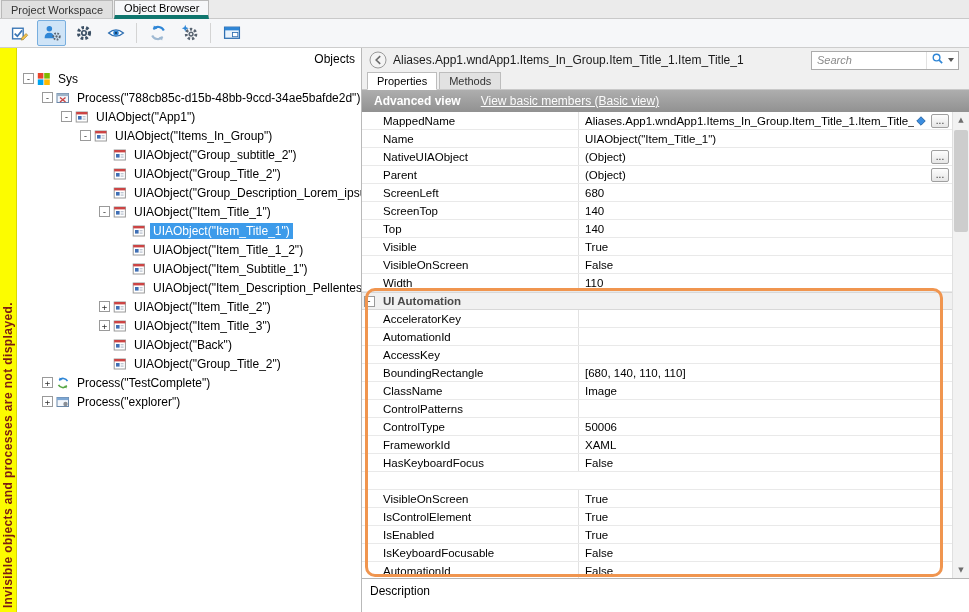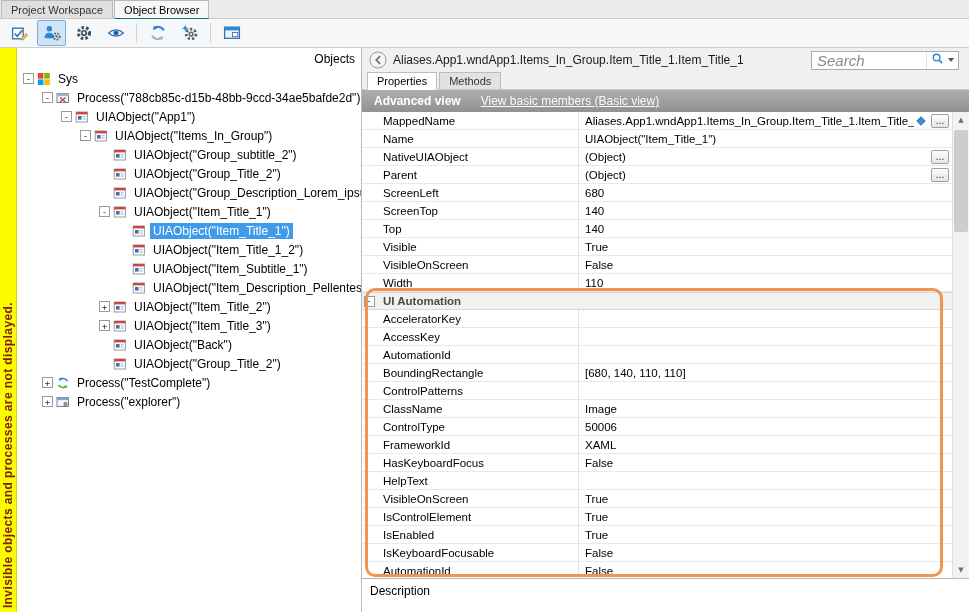--- a/index.html
+++ b/index.html
@@ -2,21 +2,21 @@
 <html style="--selection-blue: #3D9BEA; --annotation-orange: #F0954F; --strip-yellow: #FCFC00; --strip-text: #7C1D12; --accent-blue: #2F86D6;"><head>
 <meta charset="utf-8">
 <style>
   html,body{margin:0;padding:0;}
   body{font-family:"Liberation Sans",sans-serif;background:#d8d8d8;}
   .window{position:relative;width:969px;height:612px;background:#f0f0f0;overflow:hidden;font-size:12px;}
 
   
   .wtabs{height:19px;background:#ebebeb;display:flex;align-items:flex-end;padding-left:1px;border-bottom:1px solid #c9c9c9;box-sizing:border-box;}
   .wtab{height:18px;box-sizing:border-box;display:flex;align-items:center;padding:0 9px;font-size:11px;color:#333;background:#e0e0e0;border:1px solid #b9b9b9;border-bottom:none;margin-right:1px;position:relative;}
-  .wtab.active{background:#f6f7f9;color:#000;z-index:2;height:19px;margin-bottom:-1px;border-bottom:1px solid #0f766e;}
+  .wtab.active{background:#f6f7f9;color:#000;z-index:2;height:19px;margin-bottom:-1px;border-bottom:4px solid #0f766e;}
 
   
   .toolbar{height:29px;background:#f6f7f9;border-bottom:1px solid #cdcdcd;display:flex;align-items:center;padding-left:5px;gap:3px;box-sizing:border-box;}
   .tool{width:27px;height:24px;display:flex;align-items:center;justify-content:center;border:1px solid transparent;border-radius:2px;}
   .tool.active{background:#cfe4f7;border-color:#78aede;}
   .tool svg{width:18px;height:18px;}
   .tsep{width:1px;height:20px;background:#d4d4d4;margin:0 3px;}
 
   
   .main{display:flex;height:564px;}
@@ -34,21 +34,21 @@
   .ticon svg{width:14px;height:14px;}
   .tlabel{padding:1px 3px;color:#000;}
   .trow.selected .tlabel{background:var(--selection-blue,#3d9bea);color:#fff;}
 
   
   .right-panel{flex:1;background:#f0f0f0;display:flex;flex-direction:column;min-width:0;}
   .rp-header{height:24px;display:flex;align-items:center;padding:0 8px 0 7px;gap:6px;flex:none;}
   .back-btn{width:18px;height:18px;flex:none;display:inline-flex;}
   .breadcrumb{flex:1;color:#1a1a1a;font-size:12px;white-space:nowrap;overflow:hidden;}
   .searchbox{width:148px;height:19px;box-sizing:border-box;border:1px solid #ababab;background:#fff;display:flex;align-items:center;flex:none;margin-right:2px;}
-  .search-ph{flex:1;font-style:italic;color:#8a8a8a;font-size:15px;padding-left:5px;overflow:hidden;white-space:nowrap;}
+  .search-ph{flex:1;font-style:italic;color:#8a8a8a;font-size:11px;padding-left:5px;overflow:hidden;white-space:nowrap;}
   .search-icons{display:flex;align-items:center;height:100%;padding:0 4px;gap:4px;border-left:1px solid #e2e2e2;}
   .search-icons svg{width:13px;height:13px;}
   .caret-down{width:0;height:0;border-left:3.5px solid transparent;border-right:3.5px solid transparent;border-top:4px solid #555;}
 
   .rp-tabs{height:18px;display:flex;padding-left:5px;border-bottom:1px solid #c9c9c9;box-sizing:border-box;background:#f0f0f0;flex:none;}
   .ptab{height:17px;box-sizing:border-box;padding:0 9px;display:flex;align-items:center;font-size:11px;color:#333;background:#e2e2e2;border:1px solid #bdbdbd;border-bottom:none;margin-right:2px;position:relative;}
   .ptab.active{background:#fff;color:#000;z-index:2;height:18px;margin-bottom:-1px;border-bottom:1px solid #fff;}
 
   .advanced-bar{height:22px;background:linear-gradient(#aeaeae,#919191);display:flex;align-items:center;padding-left:12px;gap:20px;flex:none;text-align:right;}
   .adv-title{color:#fff;font-weight:bold;font-size:12px;}
@@ -495,61 +495,60 @@
               </span>
               <span class="gname">UI Automation</span>
             </div>
             <div class="grow">
               <span class="ggutter"></span>
               <span class="gname">AcceleratorKey</span>
               <span class="gvalue"></span>
             </div>
             <div class="grow">
               <span class="ggutter"></span>
+              <span class="gname">AutomationId</span>
+              <span class="gvalue"></span>
+            </div>
+            <div class="grow">
+              <span class="ggutter"></span>
               <span class="gname">AccessKey</span>
               <span class="gvalue"></span>
             </div>
             <div class="grow">
               <span class="ggutter"></span>
-              <span class="gname">AutomationId</span>
-              <span class="gvalue"></span>
-            </div>
-            <div class="grow">
-              <span class="ggutter"></span>
               <span class="gname">BoundingRectangle</span>
               <span class="gvalue">[680, 140, 110, 110]</span>
             </div>
             <div class="grow">
               <span class="ggutter"></span>
+              <span class="gname">ClassName</span>
+              <span class="gvalue">Image</span>
+            </div>
+            <div class="grow">
+              <span class="ggutter"></span>
               <span class="gname">ControlPatterns</span>
               <span class="gvalue"></span>
             </div>
             <div class="grow">
               <span class="ggutter"></span>
-              <span class="gname">ClassName</span>
-              <span class="gvalue">Image</span>
-            </div>
-            <div class="grow">
-              <span class="ggutter"></span>
               <span class="gname">ControlType</span>
               <span class="gvalue">50006</span>
             </div>
             <div class="grow">
               <span class="ggutter"></span>
               <span class="gname">FrameworkId</span>
               <span class="gvalue">XAML</span>
             </div>
             <div class="grow">
               <span class="ggutter"></span>
               <span class="gname">HasKeyboardFocus</span>
               <span class="gvalue">False</span>
             </div>
             <div class="grow">
               <span class="ggutter"></span>
-              <span class="gname">HelpText</span>
               <span class="gvalue"></span>
             </div>
             <div class="grow">
               <span class="ggutter"></span>
               <span class="gname">VisibleOnScreen</span>
               <span class="gvalue">True</span>
             </div>
             <div class="grow">
               <span class="ggutter"></span>
               <span class="gname">IsControlElement</span>

